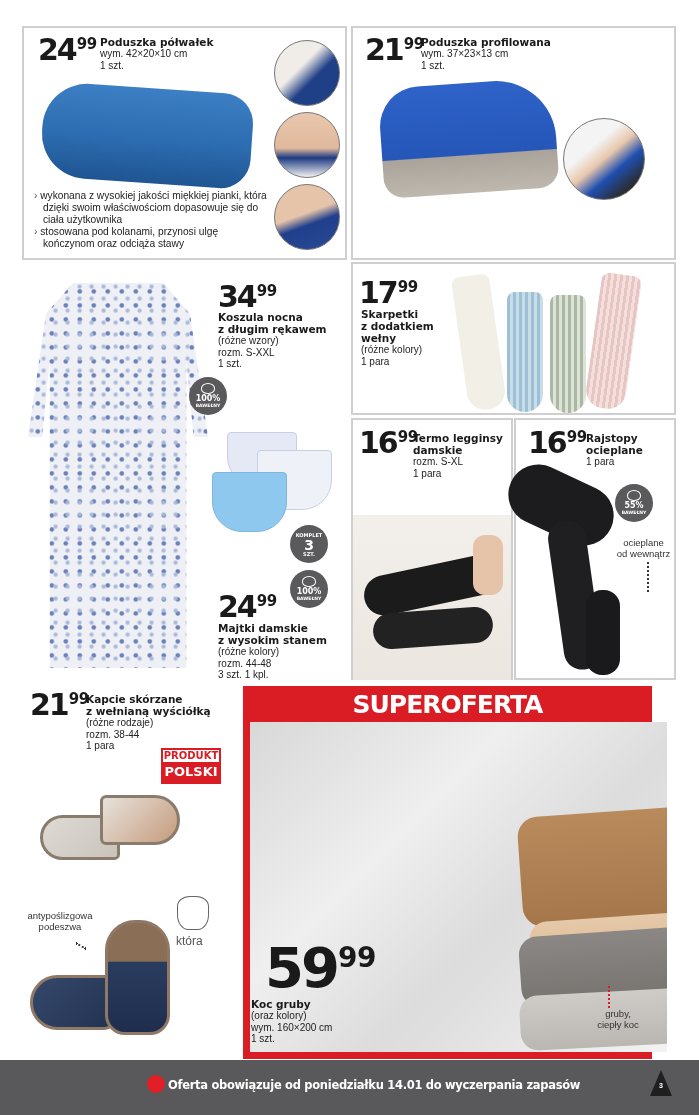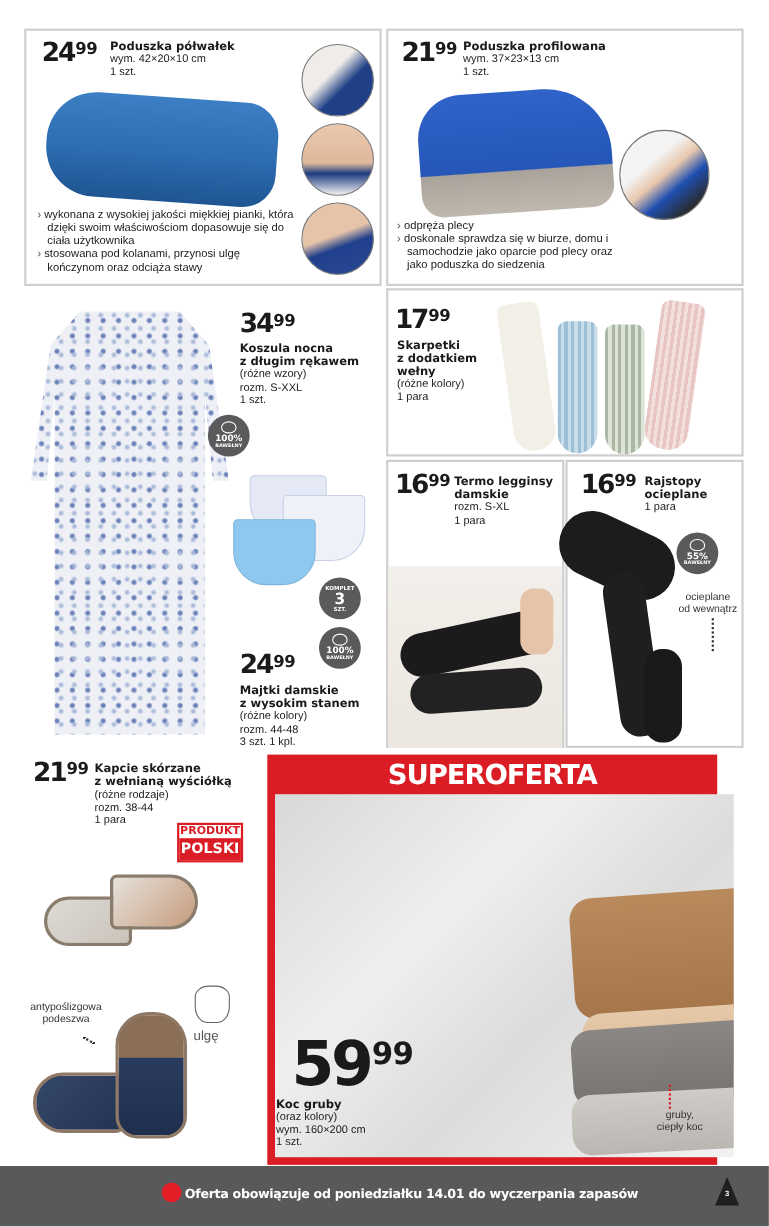--- a/index.html
+++ b/index.html
@@ -3,21 +3,21 @@
 <meta charset="utf-8">
 <style>
   * { box-sizing: border-box; margin: 0; padding: 0; }
   html, body { width: 699px; height: 1115px; background: #ffffff; overflow: hidden; }
   body { position: relative; font-family: "Liberation Sans", sans-serif; color: #1a1a1a; }
 
   .box { position: absolute; border: 2px solid #cfcfcf; background: #fff; }
   .abs { position: absolute; }
 
   .price { position: absolute; display: flex; align-items: flex-start; font-family: "DejaVu Sans", sans-serif; font-weight: bold; color: #1a1a1a; letter-spacing: -2px; line-height: 1; }
-  .price .int { font-size: 24px; }
+  .price .int { font-size: 30px; }
   .price .dec { font-size: 15px; margin-top: 2px; letter-spacing: -0.5px; margin-left: 1px; }
   .price.big .int { font-size: 56px; letter-spacing: -3px; }
   .price.big .dec { font-size: 28px; margin-top: 4px; }
 
   .pname { font-family: "DejaVu Sans", sans-serif; font-weight: bold; font-size: 10.5px; line-height: 12px; color: #1a1a1a; }
   .pline { font-size: 10px; line-height: 11.5px; color: #222; }
   .bullets { font-size: 10.2px; line-height: 12px; color: #222; }
   .bullets div { padding-left: 9px; text-indent: -9px; }
   .bullets div::before { content: "› "; color: #555; }
 
@@ -77,24 +77,20 @@
     <span class="int">21</span>
       <span class="dec">99</span>
   </div>
   <div class="abs" style="left:68px; top:8px;">
     <div class="pname">Poduszka profilowana</div>
     <div class="pline">wym. 37×23×13 cm</div>
     <div class="pline">1 szt.</div>
   </div>
   <div class="abs" style="left:28px; top:55px; width:175px; height:110px; border-radius:40px 60px 20px 20px; background:linear-gradient(180deg,#2f63c9 0%,#2556b8 65%,#a9a39b 66%,#bfb8ae 100%); transform:rotate(-4deg);"></div>
   <div class="circle-img" style="left:210px; top:90px; width:82px; height:82px; background:linear-gradient(140deg,#f4f4f4 35%,#e8c7ad 50%,#1f4fb0 65%,#2b2b2b 85%);"></div>
-  <div class="bullets abs" style="left:8px; top:172px; width:215px;">
-    <div>odpręża plecy</div>
-    <div>doskonale sprawdza się w biurze, domu i samochodzie jako oparcie pod plecy oraz jako poduszka do siedzenia</div>
-  </div>
 </div>
 
 <div class="abs" style="left:28px; top:283px; width:180px; height:385px; background:radial-gradient(circle at 30% 30%,#a8b8d8 1px,transparent 3px) 0 0/12px 12px, radial-gradient(circle at 70% 60%,#6a80b8 1.5px,transparent 3px) 0 0/14px 14px, #eef0f6; clip-path:polygon(25% 0,75% 0,90% 8%,100% 40%,92% 40%,88% 20%,88% 100%,12% 100%,12% 20%,8% 40%,0 40%,10% 8%);"></div>
 <div class="price" style="left:218px; top:282px;">
   <span class="int">34</span>
     <span class="dec">99</span>
 </div>
 <div class="abs" style="left:218px; top:311px;">
   <div class="pname">Koszula nocna</div>
   <div class="pname">z długim rękawem</div>
@@ -222,21 +218,21 @@
 <div class="callout" style="left:15px; top:910px; width:90px;">
   <div>antypoślizgowa</div>
   <div>podeszwa</div>
 </div>
 <div class="dots" style="left:80px; top:940px; height:12px; transform:rotate(-60deg);"></div>
 <div class="abs" style="left:30px; top:920px; width:145px; height:120px;">
   <div class="abs" style="left:0; top:55px; width:85px; height:55px; background:linear-gradient(135deg,#36486a,#223352); border-radius:40px 10px 15px 40px; border:3px solid #8f7865;"></div>
   <div class="abs" style="left:75px; top:0; width:65px; height:115px; background:linear-gradient(180deg,#8b6e56 0%,#8b6e56 35%,#2a3c5e 36%,#1f2e4d 100%); border-radius:30px 30px 20px 20px; border:3px solid #8f7865;"></div>
 </div>
 <div class="abs" style="left:177px; top:896px; width:32px; height:34px; border:1.5px solid #666; border-radius:40% 40% 35% 35% / 30% 30% 45% 45%;"></div>
-<div class="abs" style="left:176px; top:934px; font-size:12px; color:#555;">ulgę</div>
+<div class="abs" style="left:176px; top:934px; font-size:12px; color:#555;">która</div>
 
 <div class="super">
   <div class="super-title">SUPEROFERTA</div>
   <div class="super-inner">
     <div class="abs" style="left:270px; top:90px; width:170px; height:110px; background:linear-gradient(180deg,#b98a5c 0%,#a5764a 100%); border-radius:20px 6px 6px 20px; transform:rotate(-4deg);"></div>
     <div class="abs" style="left:280px; top:195px; width:160px; height:55px; background:linear-gradient(180deg,#e6c9a9 0%,#d9b893 100%); border-radius:18px 6px 6px 18px; transform:rotate(-4deg);"></div>
     <div class="abs" style="left:270px; top:210px; width:165px; height:70px; background:linear-gradient(180deg,#8b8784 0%,#77736f 100%); border-radius:18px 6px 6px 18px; transform:rotate(-4deg);"></div>
     <div class="abs" style="left:270px; top:270px; width:165px; height:55px; background:linear-gradient(180deg,#cfccc8 0%,#bab6b1 100%); border-radius:18px 6px 6px 18px; transform:rotate(-3deg);"></div>
   </div>
   <div class="price big" style="left:22px; top:254px;">

